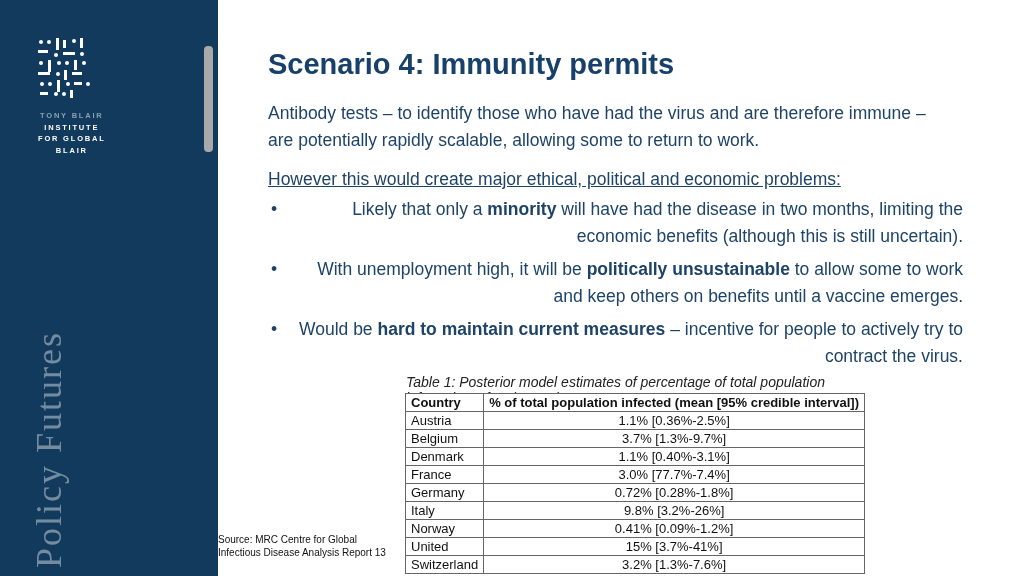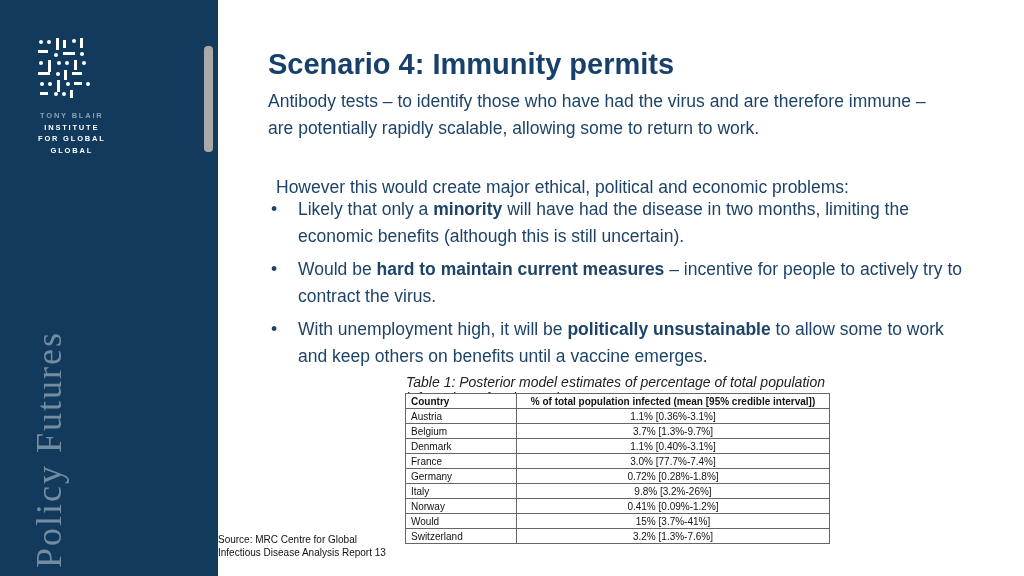--- a/index.html
+++ b/index.html
@@ -36,37 +36,37 @@
     background: #a9a9a9; border-radius: 4px;
   }
 
   
   .main { position: absolute; left: 0; top: 0; width: 864px; height: 576px; }
   .title {
     position: absolute; left: 268px; top: 48px; margin: 0;
     font-size: 29px; font-weight: bold; color: #17406b;
   }
   .body-text { color: #1d4368; font-size: 17.5px; line-height: 27px; }
-  .intro   { position: absolute; left: 268px; top: 88px; width: 668px; margin: 0; }
-  .problem { position: absolute; left: 268px; top: 166px; width: 690px; margin: 8px; }
+  .intro   { position: absolute; left: 268px; top: 100px; width: 668px; margin: 0; }
+  .problem { position: absolute; left: 268px; top: 166px; width: 690px; margin: 0; text-decoration: underline; }
   .bullets {
     position: absolute; left: 268px; top: 196px; width: 695px;
     margin: 0; padding: 0; list-style: none;
   }
-  .bullets li { position: relative; padding-left: 30px; margin-bottom: 6px; }
+  .bullets li { position: relative; padding-left: 30px; margin-bottom: 6px; text-align: right; }
   .bullets li::before { content: "\2022"; position: absolute; left: 3px; }
 
   
   .table-caption {
     position: absolute; left: 406px; top: 374px; width: 450px;
     font-size: 14px; font-style: italic; color: #222222;
   }
   .infection-table {
     position: absolute; left: 405px; top: 393px; width: 425px;
-    border-collapse: collapse; font-size: 10px; color: #111111;
+    border-collapse: collapse; font-size: 13px; color: #111111;
     background: #ffffff;
   }
   .infection-table th, .infection-table td {
     border: 1px solid #666666; padding: 1px 5px; height: 12px;
     white-space: nowrap;
   }
   .infection-table th { font-weight: bold; }
   .infection-table th:first-child, .infection-table td:first-child {
     width: 100px; text-align: left;
   }
@@ -116,53 +116,53 @@
         <rect x="4" y="56" width="8" height="3"></rect>
           <circle cx="20" cy="58" r="2"></circle>
         <circle cx="28" cy="58" r="2"></circle>
           <rect x="34" y="54" width="3" height="8"></rect>
       </svg>
     </div>
     <div class="org">
       <span>TONY BLAIR</span>
       <span>INSTITUTE</span>
       <span>FOR GLOBAL</span>
-      <span>GLOBAL</span>
+      <span>BLAIR</span>
     </div>
     <div class="watermark">Policy Futures</div>
   </aside>
 
   <div class="scroll-thumb"></div>
 
   <main class="main">
     <h1 class="title">Scenario 4: Immunity permits</h1>
 
     <p class="intro body-text">Antibody tests – to identify those who have had the virus and are therefore immune – are potentially rapidly scalable, allowing some to return to work.</p>
 
     <p class="problem body-text">However this would create major ethical, political and economic problems:</p>
 
     <ul class="bullets body-text">
       <li><span>Likely that only a </span><b>minority</b><span> will have had the disease in two months, limiting the economic benefits (although this is still uncertain).</span></li>
+      <li><span>With unemployment high, it will be </span><b>politically unsustainable</b><span> to allow some to work and keep others on benefits until a vaccine emerges.</span></li>
       <li><span>Would be </span><b>hard to maintain current measures</b><span> – incentive for people to actively try to contract the virus.</span></li>
-      <li><span>With unemployment high, it will be </span><b>politically unsustainable</b><span> to allow some to work and keep others on benefits until a vaccine emerges.</span></li>
     </ul>
 
     <div class="table-caption">Table 1: Posterior model estimates of percentage of total population infected as of 28th March 2020.</div>
 
     <table class="infection-table">
       <thead>
         <tr>
           <th>Country</th>
           <th>% of total population infected (mean [95% credible interval])</th>
         </tr>
       </thead>
       <tbody>
           <tr>
             <td>Austria</td>
-            <td>1.1% [0.36%-3.1%]</td>
+            <td>1.1% [0.36%-2.5%]</td>
           </tr>
           <tr>
             <td>Belgium</td>
             <td>3.7% [1.3%-9.7%]</td>
           </tr>
           <tr>
             <td>Denmark</td>
             <td>1.1% [0.40%-3.1%]</td>
           </tr>
           <tr>
@@ -175,21 +175,21 @@
           </tr>
           <tr>
             <td>Italy</td>
             <td>9.8% [3.2%-26%]</td>
           </tr>
           <tr>
             <td>Norway</td>
             <td>0.41% [0.09%-1.2%]</td>
           </tr>
           <tr>
-            <td>Would</td>
+            <td>United</td>
             <td>15% [3.7%-41%]</td>
           </tr>
           <tr>
             <td>Switzerland</td>
             <td>3.2% [1.3%-7.6%]</td>
           </tr>
         </tbody>
     </table>
 
     <div class="source">

